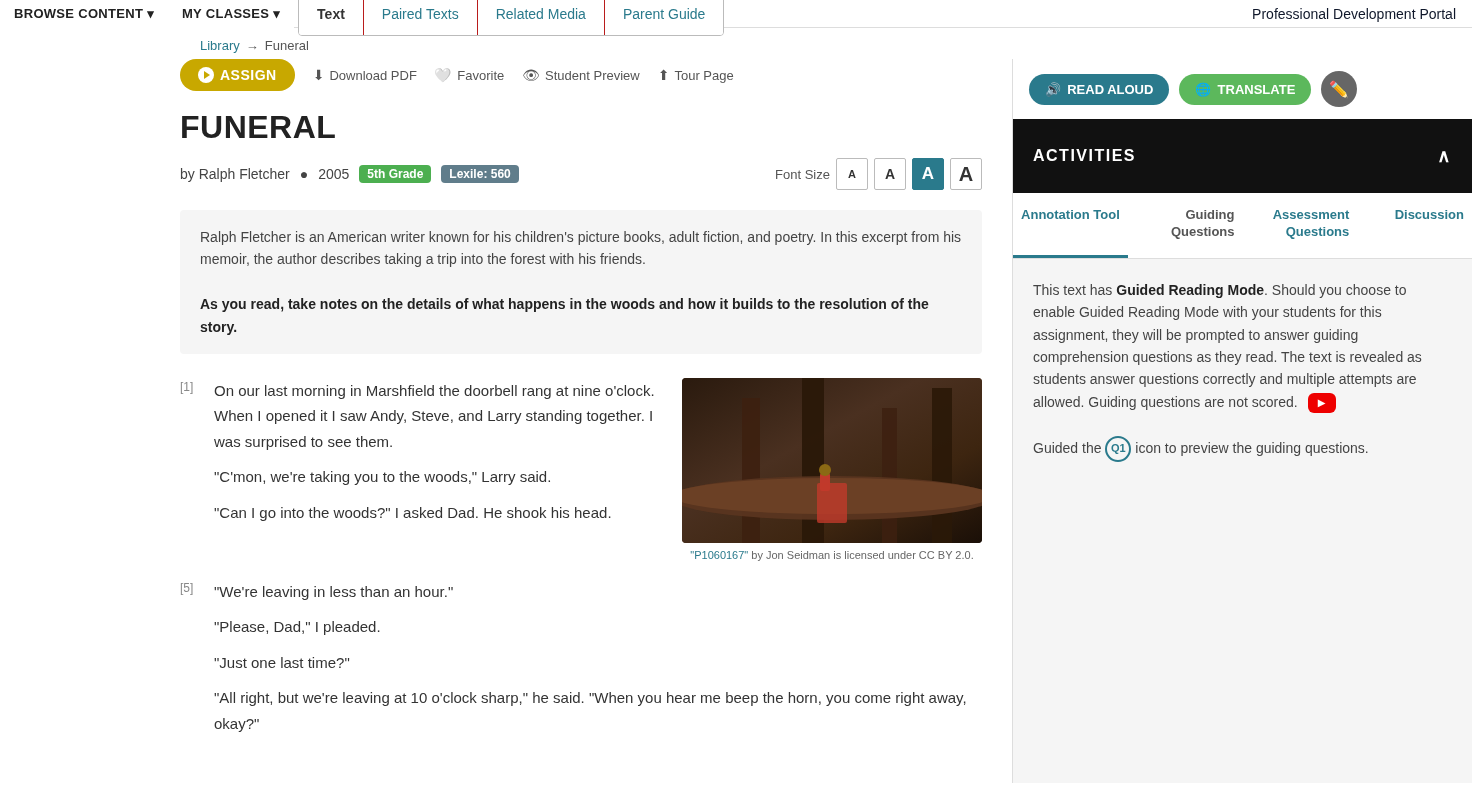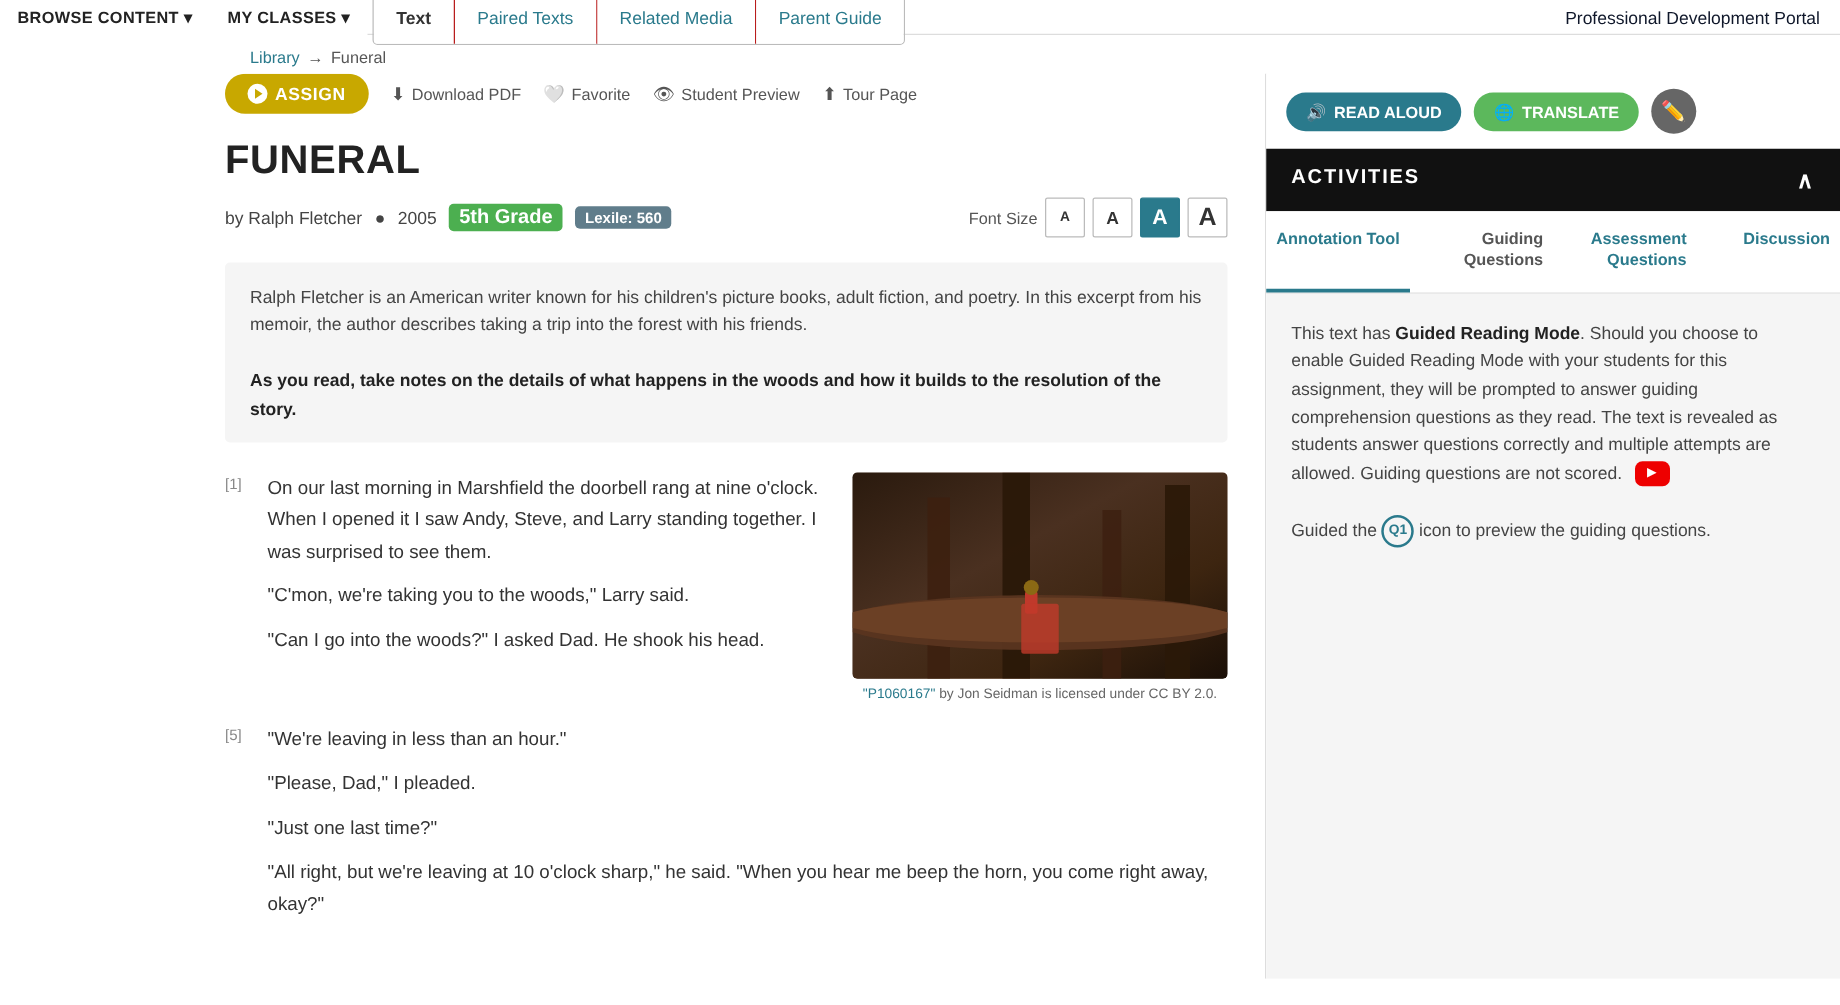--- a/index.html
+++ b/index.html
@@ -176,21 +176,21 @@
       color: #444;
     }
     .meta-author { color: #444; }
     .meta-dot { color: #444; }
     .meta-year { color: #444; }
     .badge-grade {
       background: #4caf50;
       color: #fff;
       border-radius: 4px;
       padding: 2px 8px;
-      font-size: 16px;
+      font-size: 12px;
       font-weight: 600;
     }
     .badge-lexile {
       background: #607d8b;
       color: #fff;
       border-radius: 4px;
       padding: 2px 8px;
       font-size: 12px;
       font-weight: 600;
     }
@@ -358,23 +358,23 @@
     .activities-panel {
       background: #fff;
       flex: 1;
       display: flex;
       flex-direction: column;
     }
     .activities-header {
       background: #111;
       color: #fff;
       display: flex;
-      align-items: flex-start;
+      align-items: center;
       justify-content: space-between;
-      padding: 14px 20px;
+      padding: 26px 20px;
       font-size: 16px;
       font-weight: 700;
       letter-spacing: 1.5px;
       text-transform: uppercase;
     }
     .activities-chevron {
       color: #fff;
       font-size: 18px;
       cursor: pointer;
     }

